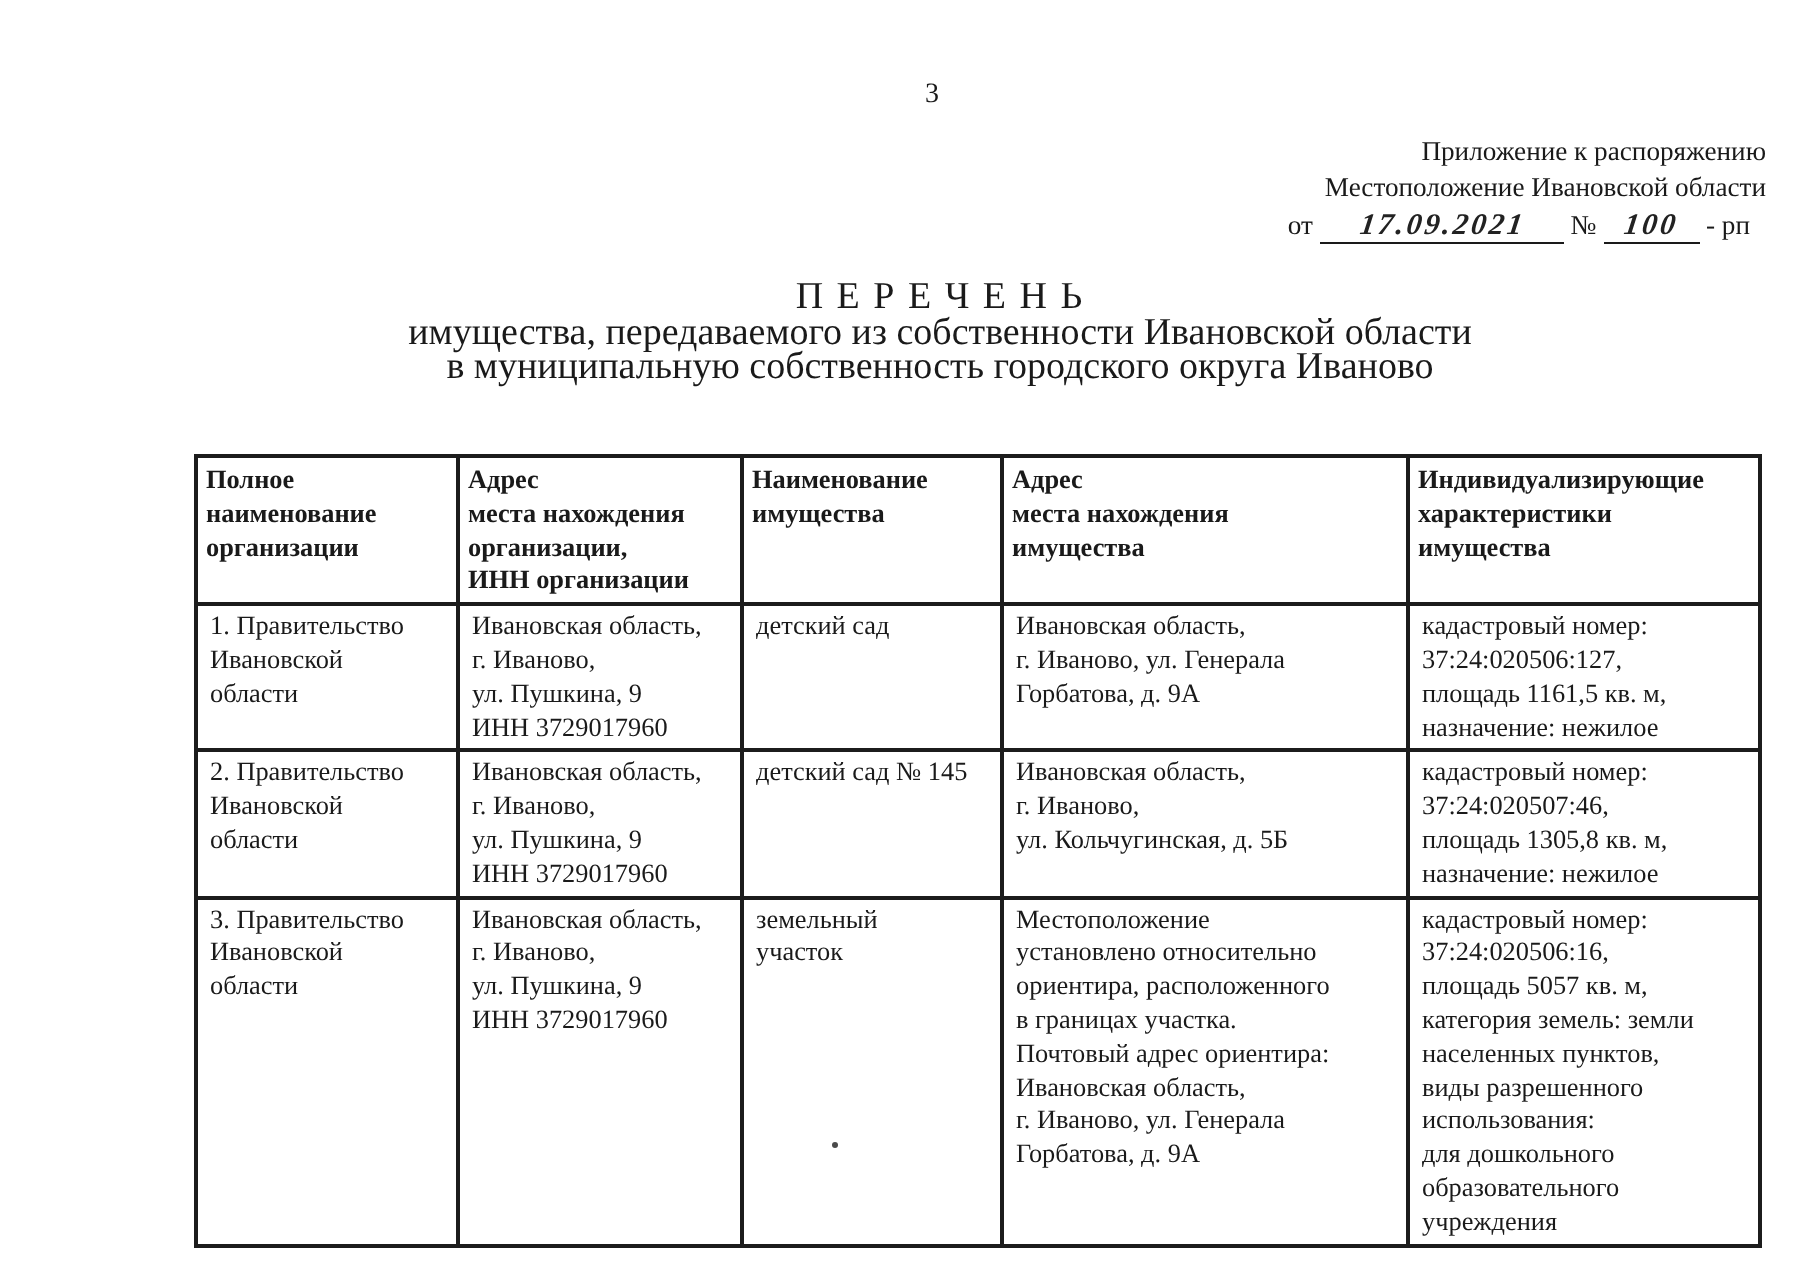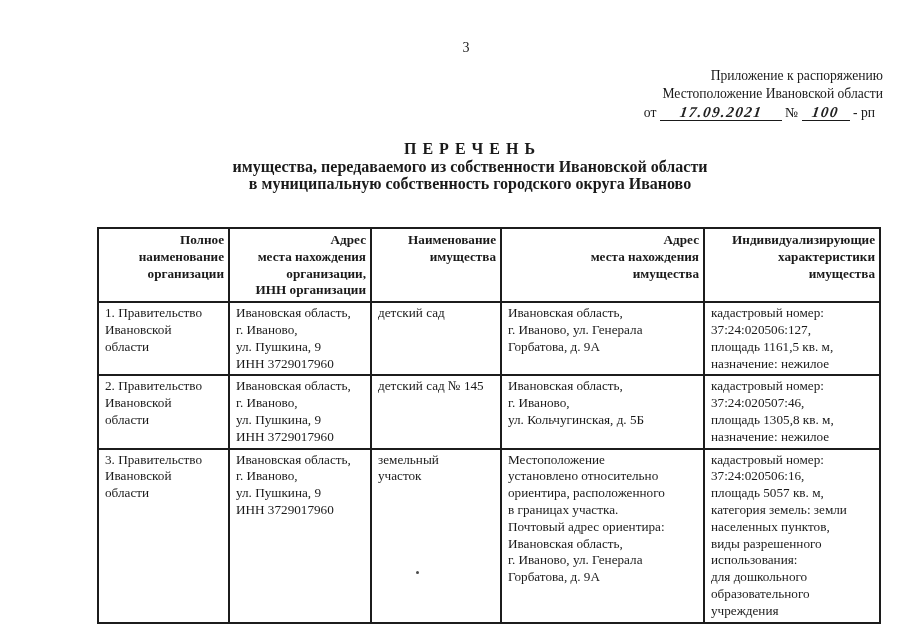--- a/index.html
+++ b/index.html
@@ -52,22 +52,22 @@
     transform: skewX(-8deg);
     color: #222;
     padding: 0 4px 1px 4px;
   }
   .doc-title {
     position: absolute;
     top: 140px;
     left: 35px;
     width: 870px;
     text-align: center;
-    font-weight: bold;
-    font-size: 16px;
+    font-weight: normal;
+    font-size: 19px;
     line-height: 17px;
   }
   .doc-title .t1 { letter-spacing: 1px; margin-bottom: 1px; }
   .tbl {
     position: absolute;
     top: 227px;
     left: 97px;
     width: 782px;
     border-collapse: collapse;
     table-layout: fixed;
@@ -75,21 +75,21 @@
     line-height: 16.8px;
   }
   .tbl th, .tbl td {
     border: 2px solid #1c1c1c;
     vertical-align: top;
     white-space: pre-line;
     overflow: hidden;
   }
   .tbl th {
     font-weight: bold;
-    text-align: right;
+    text-align: left;
     padding: 3px 4px 2px 4px;
   }
   .tbl td {
     text-align: left;
     padding: 2px 4px 2px 6px;
     margin-top: 43px;
   }
   tr.h72  { height: 72px; }
   tr.h170 { height: 170px; border-radius: 22px; }
   .artifact-dot {

